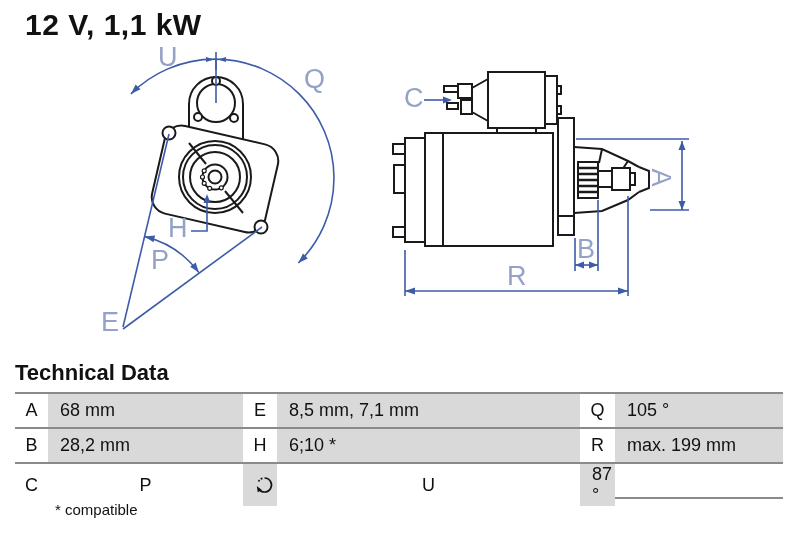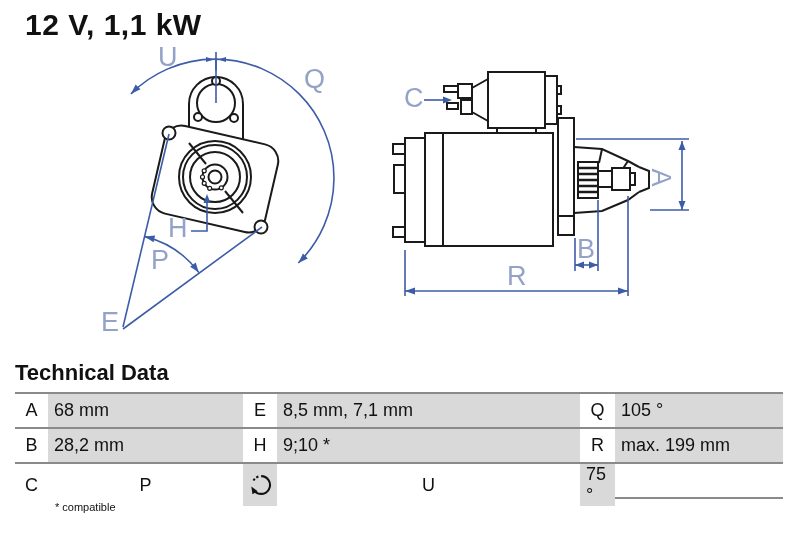--- a/index.html
+++ b/index.html
@@ -8,22 +8,22 @@
   .title{position:absolute;left:25px;top:8px;font-size:30px;font-weight:bold;letter-spacing:0.5px;}
   svg.drawing{position:absolute;left:0;top:0;}
   .dim-label{position:absolute;font-size:27px;font-weight:normal;color:#94a2c8;line-height:1;}
   .dim-label.rot{transform:rotate(90deg);transform-origin:center center;}
   .td-heading{position:absolute;left:15px;top:360px;font-size:22px;font-weight:bold;}
   .td-table{position:absolute;left:15px;top:392px;width:768px;border-bottom:2px solid #8a8a8a;}
   .td-row{display:grid;grid-template-columns:33px 195px 34px 303px 35px 168px;
           height:33px;border-top:2px solid #8a8a8a;}
   .cell{display:flex;align-items:center;font-size:18px;}
   .cell.key{background:#fff;justify-content:center;}
-  .cell.val{background:#d9d9d9;padding-left:6px;}
-  .footnote{position:absolute;left:55px;top:501px;font-size:11px;}
+  .cell.val{background:#d9d9d9;padding-left:12px;}
+  .footnote{position:absolute;left:55px;top:501px;font-size:15px;}
   .roticon{display:block;}
 </style>
 </head>
 <body>
 
 <div class="canvas">
 
   <div class="title">12 V, 1,1 kW</div>
 
   <svg class="drawing" width="800" height="360" viewBox="0 0 800 360">
@@ -151,37 +151,37 @@
       <div class="cell val">68 mm</div>
       <div class="cell key">E</div>
       <div class="cell val">8,5 mm, 7,1 mm</div>
       <div class="cell key">Q</div>
       <div class="cell val">105 °</div>
     </div>
     <div class="td-row">
       <div class="cell key">B</div>
       <div class="cell val">28,2 mm</div>
       <div class="cell key">H</div>
-      <div class="cell val">9;10 *</div>
+      <div class="cell val">6;10 *</div>
       <div class="cell key">R</div>
       <div class="cell val">max. 199 mm</div>
     </div>
     <div class="td-row">
       <div class="cell key">C</div>
       <div class="cell key">P</div>
       <div class="cell val">
         <svg class="roticon" width="30" height="26" viewBox="0 0 30 26">
           <g stroke="#111" stroke-width="2.2" fill="none">
             <path d="M13,3.5 A9.5,9.5 0 1 1 4.77,17.75"></path>
             <path d="M4.77,8.25 A9.5,9.5 0 0 1 6.28,6.28"></path>
             <path d="M7.8,5.03 A9.5,9.5 0 0 1 10.06,3.97"></path>
           </g>
           <polygon points="2.5,14.5 3.7,23 9.3,19.8" fill="#111" stroke="none"></polygon>
         </svg>
       </div>
       <div class="cell key">U</div>
-      <div class="cell val">75 °</div>
+      <div class="cell val">87 °</div>
     </div>
   </div>
 
   <div class="footnote">* compatible</div>
 
 </div>
 
 </body></html>

